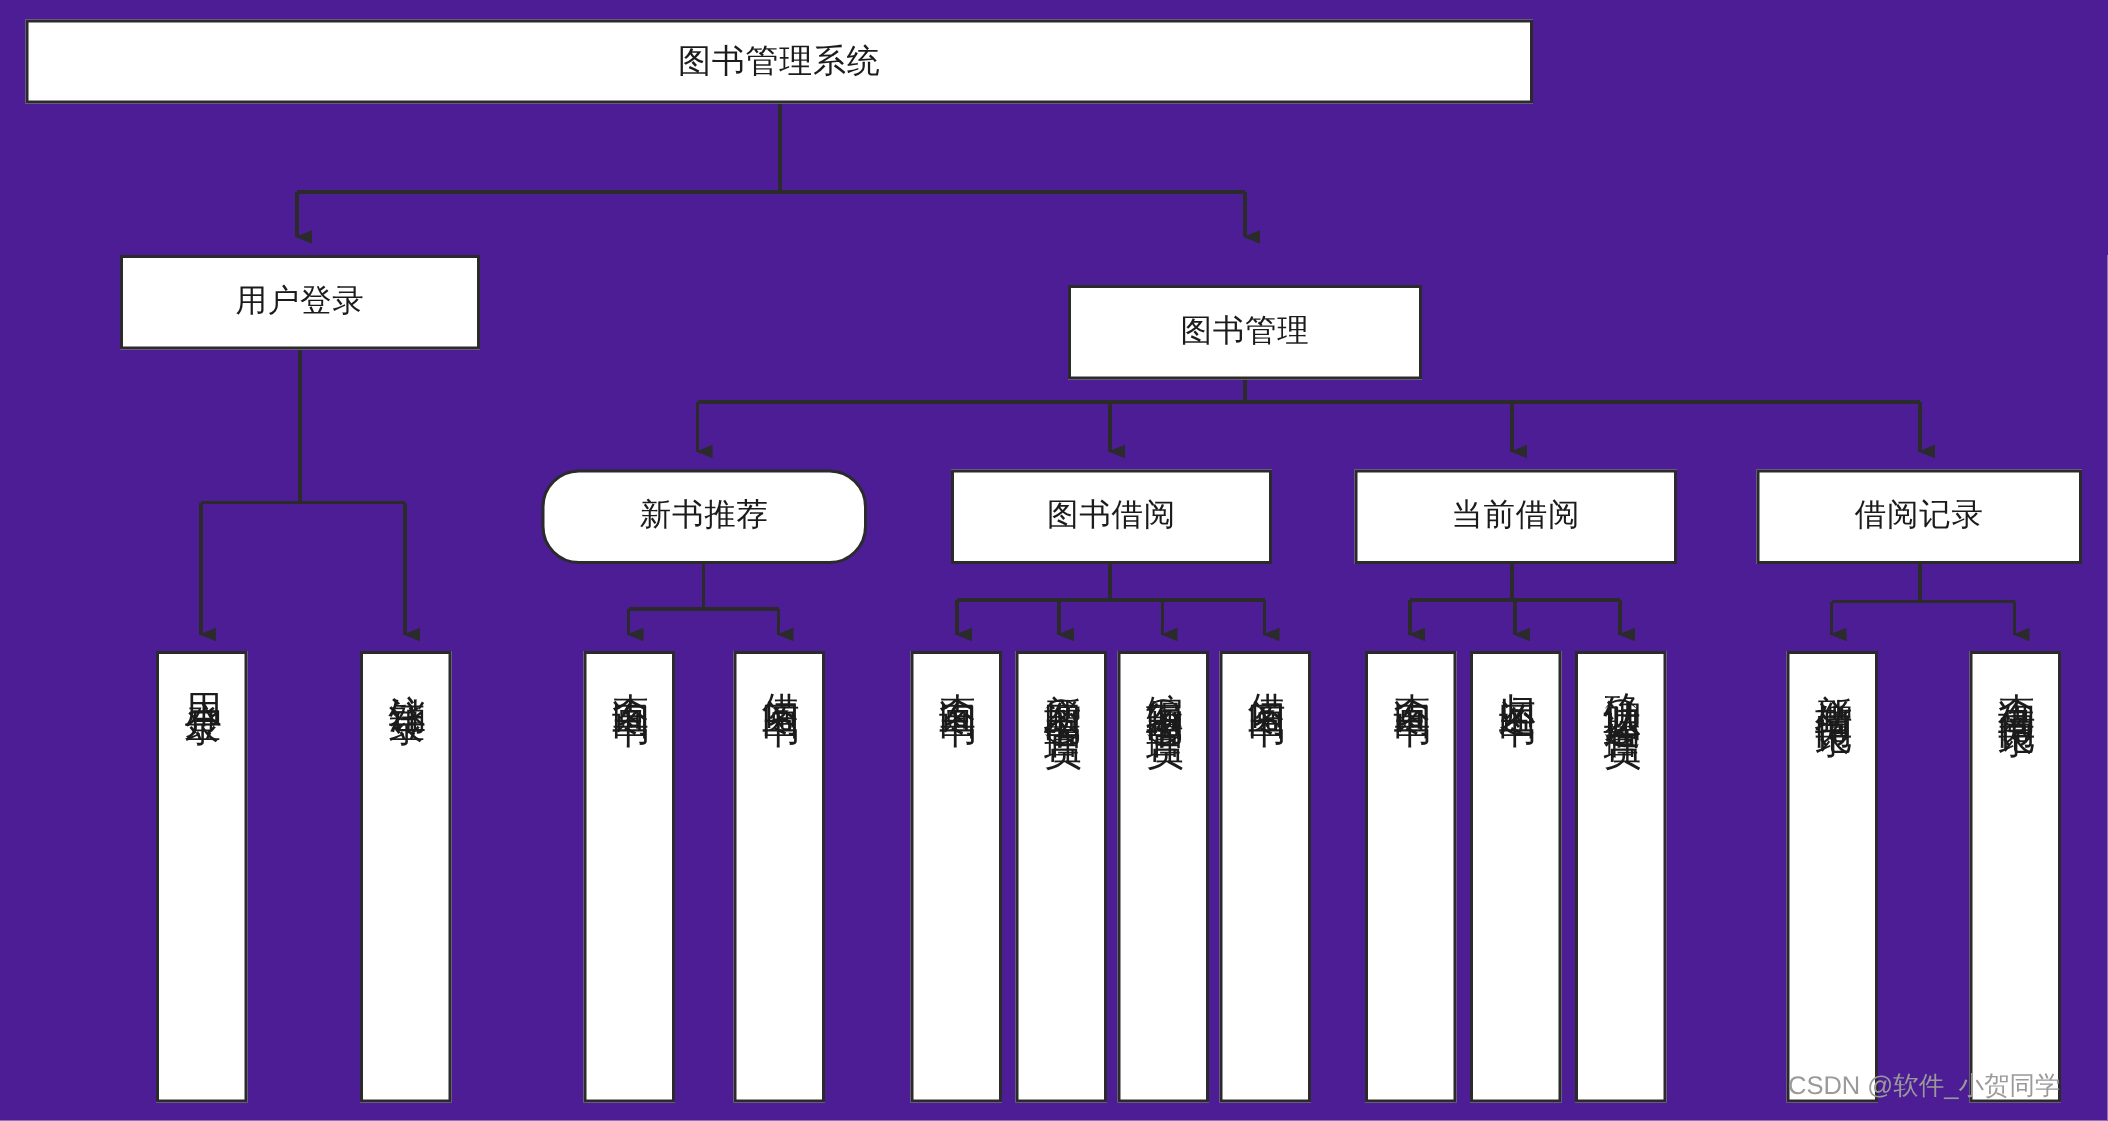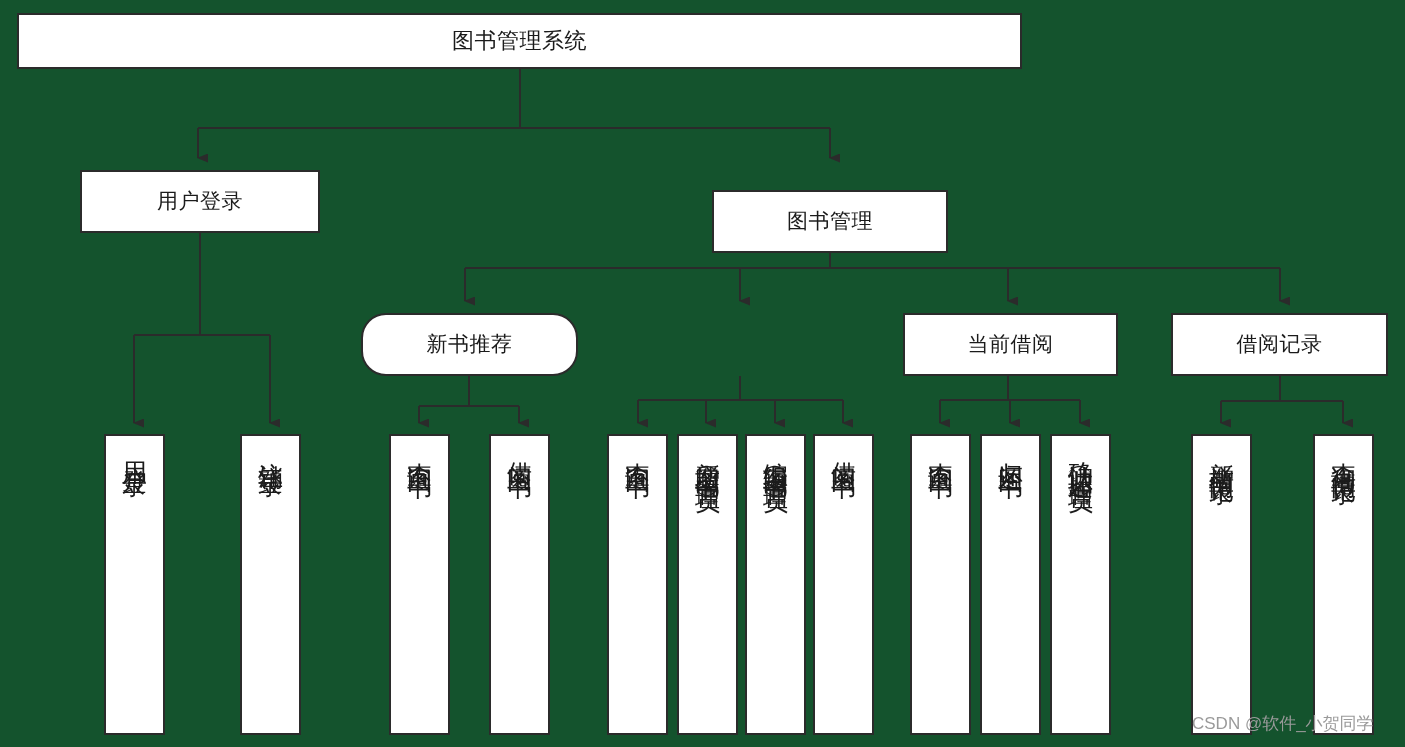--- a/index.html
+++ b/index.html
@@ -1,21 +1,21 @@
 <!DOCTYPE html>
 <html><head>
 <meta charset="utf-8">
 <style>
   html,body{margin:0;padding:0;background:#ffffff;}
   body{
     width:1405px;height:747px;
     font-family:"Liberation Sans","DejaVu Sans",sans-serif;
     overflow:hidden;
   }
-  #canvas{position:relative;width:1405px;height:747px;background:#14532d;}
+  #canvas{position:relative;width:1405px;height:747px;background:#4c1d95;}
   svg#wires{position:absolute;left:0;top:0;width:1405px;height:747px;}
   .node{
     position:absolute;
     box-sizing:border-box;
     background:#ffffff;
     border:2px solid #2b2b2b;
     display:flex;
     align-items:center;
     justify-content:center;
     color:#1b1b1b;
@@ -116,20 +116,23 @@
   <div class="node horiz" style="left:80px;top:170px;width:240px;height:63px;">
     <span class="lbl">用户登录</span>
   </div>
   <div class="node horiz" style="left:712px;top:170px;width:236px;height:63px;margin-top:20px;">
     <span class="lbl">图书管理</span>
   </div>
 
   <div class="node horiz" style="left:361px;top:313px;width:217px;height:63px;border-radius:25px;">
     <span class="lbl">新书推荐</span>
   </div>
+  <div class="node horiz" style="left:634px;top:313px;width:214px;height:63px;">
+    <span class="lbl">图书借阅</span>
+  </div>
   <div class="node horiz" style="left:1171px;top:313px;width:217px;height:63px;">
     <span class="lbl">借阅记录</span>
   </div>
   <div class="node horiz" style="left:903px;top:313px;width:215px;height:63px;">
     <span class="lbl">当前借阅</span>
   </div>
 
   <div class="node vert" style="left:104px;top:434px;width:61px;height:301px;">
     <span class="lbl">用户登录</span>
   </div>

